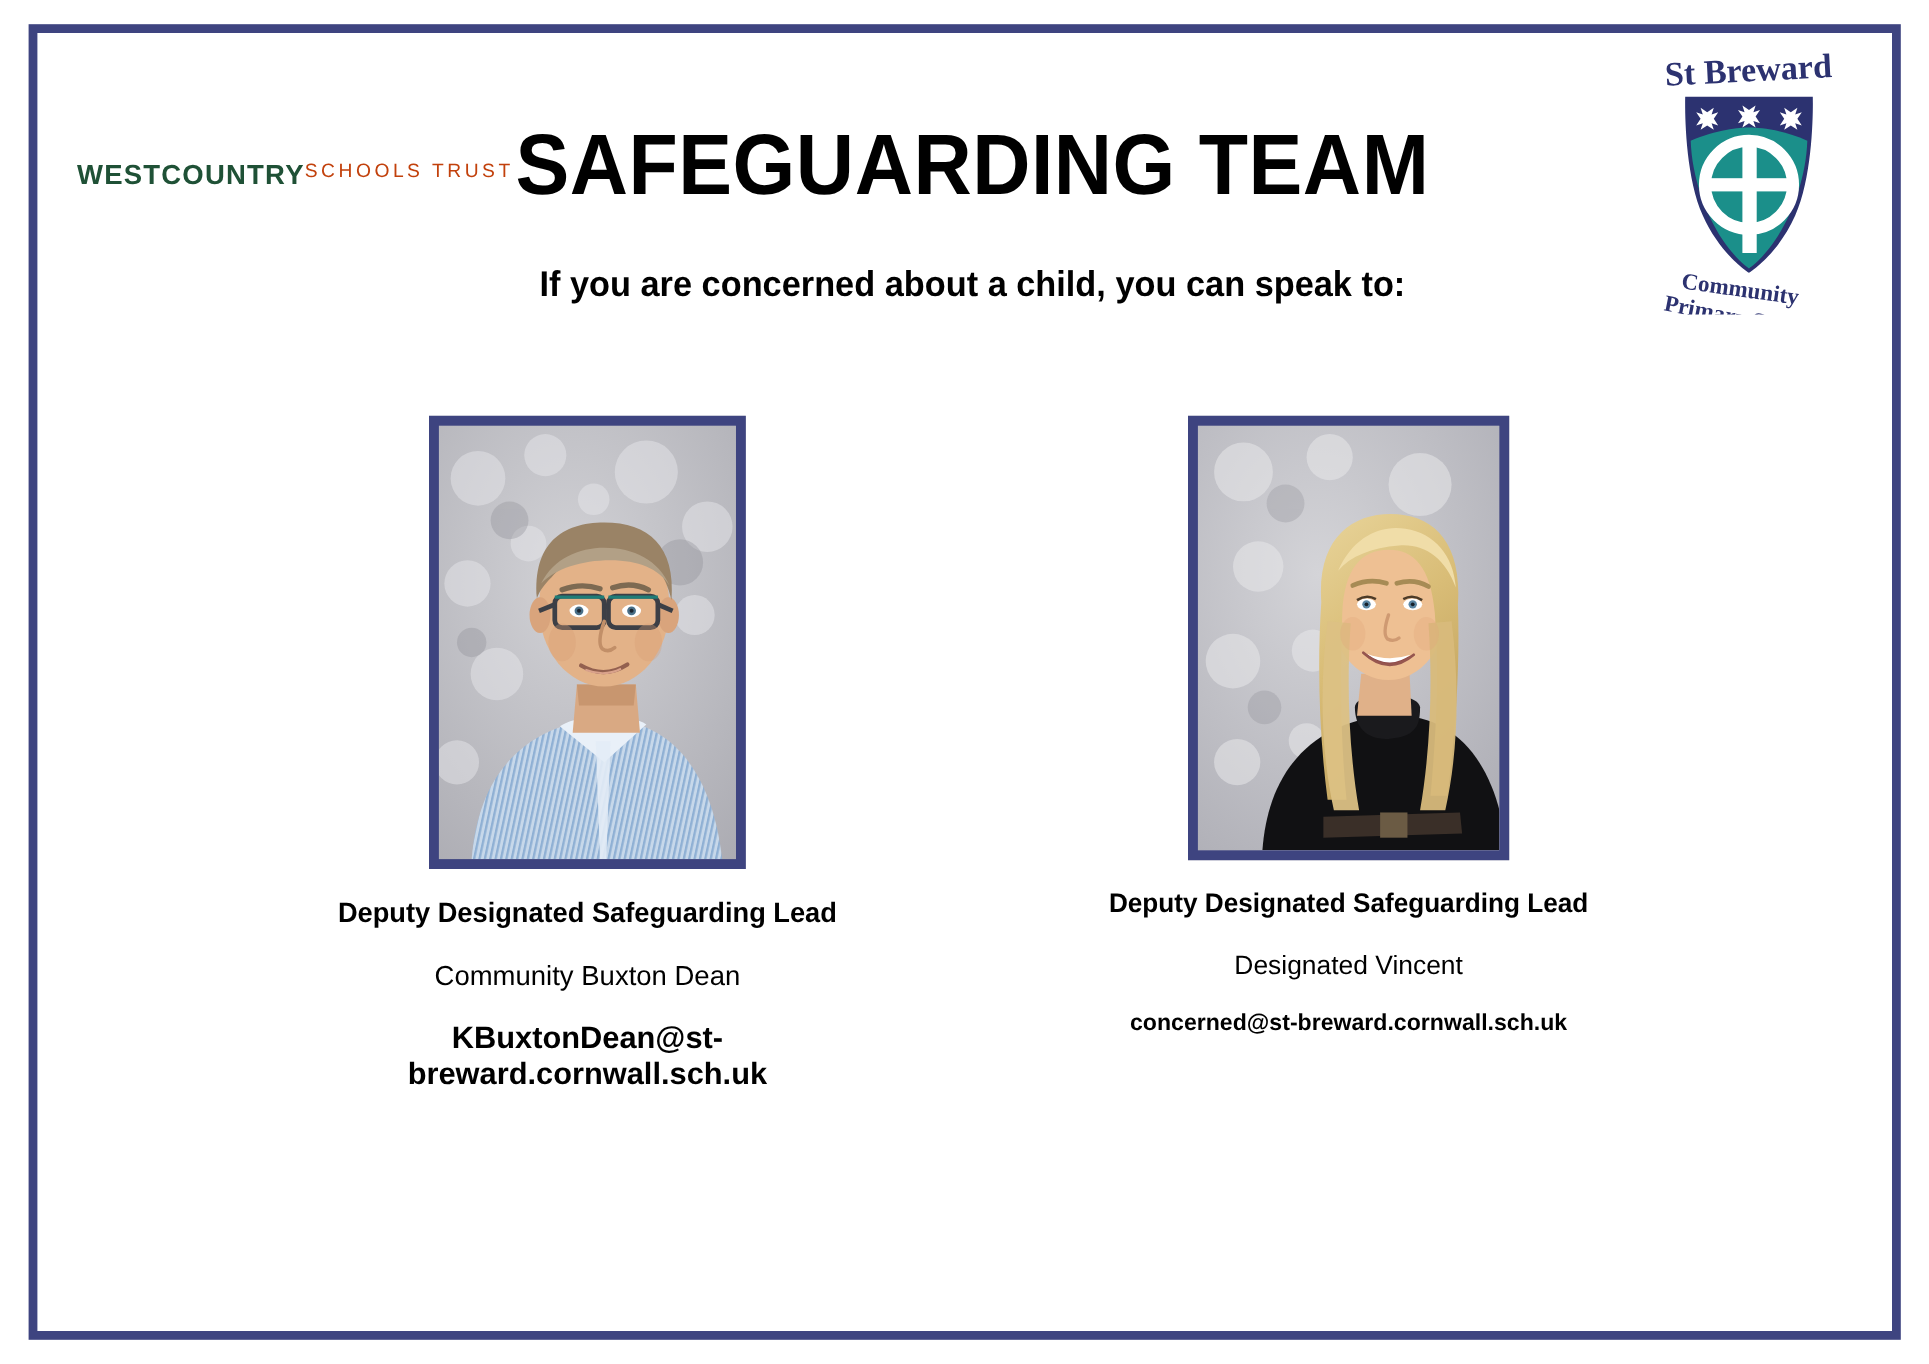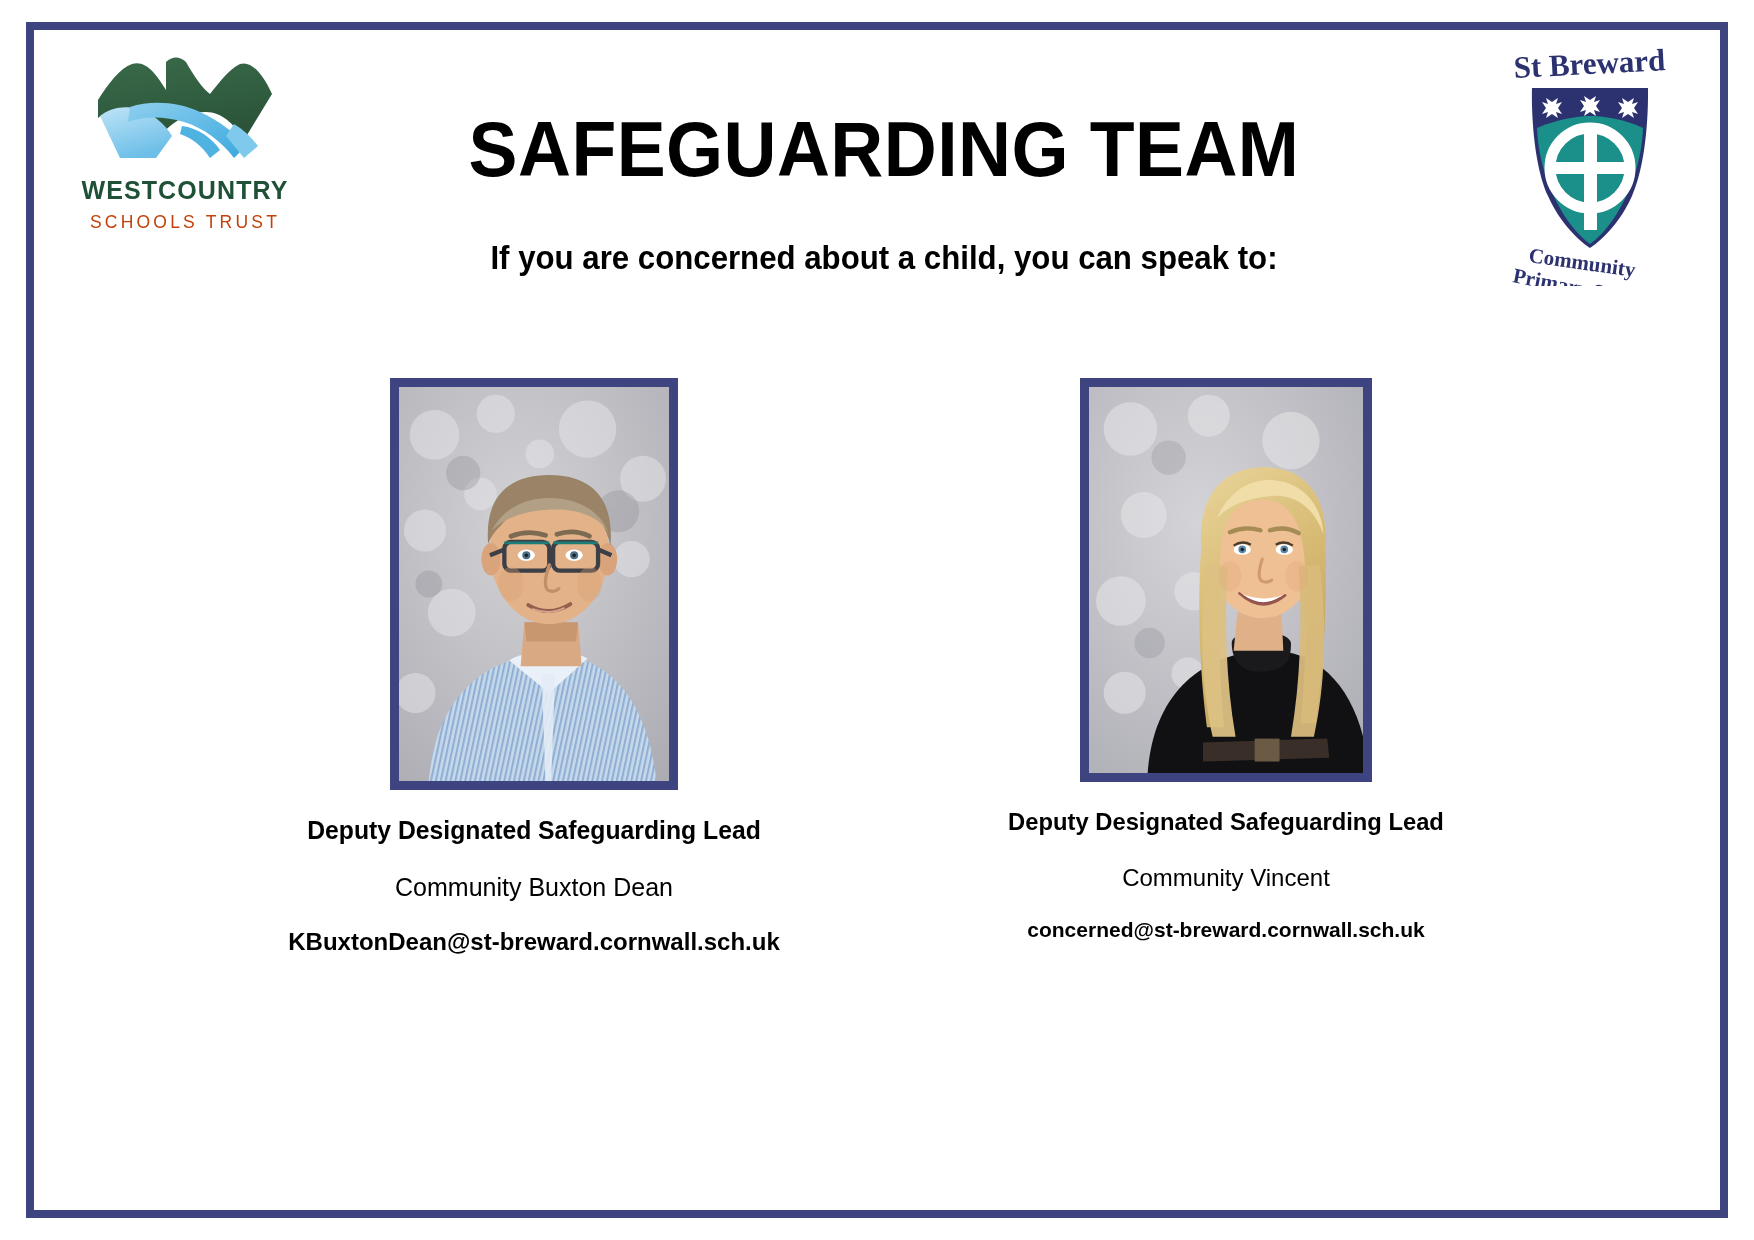--- a/index.html
+++ b/index.html
@@ -28,21 +28,20 @@
     height: 278px;
   }
 
   .wct-logo {
     position: absolute;
     left: 36px;
     top: 2px;
     width: 230px;
     height: 218px;
     display: flex;
-    flex-direction: column;
     align-items: center;
     justify-content: flex-start;
     padding-top: 22px;
   }
   .wct-mark { width: 182px; height: 108px; display: block; }
   .wct-name {
     font-size: 25px;
     font-weight: bold;
     color: #1f5136;
     letter-spacing: 1.1px;
@@ -123,21 +122,21 @@
     margin-top: 26px;
     transform: scaleX(0.97);
   }
   .pname {
     font-size: 25px;
     font-weight: normal;
     color: #000000;
     margin-top: 28px;
   }
   .pemail {
-    font-size: 24px;
+    font-size: 28px;
     font-weight: bold;
     color: #000000;
     margin-top: 26px;
   }
   .person--right .role  { font-size: 24.5px; }
   .person--right .pname { font-size: 24px; }
   .person--right .pemail{ font-size: 21px; }
 </style>
 </head>
 <body>
@@ -389,18 +388,18 @@
 
             <ellipse cx="150" cy="198" rx="12" ry="16" fill="#e2a57c" opacity="0.3"></ellipse>
             <ellipse cx="220" cy="198" rx="12" ry="16" fill="#e2a57c" opacity="0.3"></ellipse>
 
             <path d="M122 372 L252 368 L254 388 L122 392 Z" fill="#3a2f28"></path>
             <rect x="176" y="368" width="26" height="24" fill="#6b5b44"></rect>
           </svg>
         </div>
       </div>
       <div class="role">Deputy Designated Safeguarding Lead</div>
-      <div class="pname">Community Vincent</div>
+      <div class="pname">Designated Vincent</div>
       <div class="pemail">concerned@st-breward.cornwall.sch.uk</div>
     </div>
 
   </div>
 </div>
 
 </body></html>

